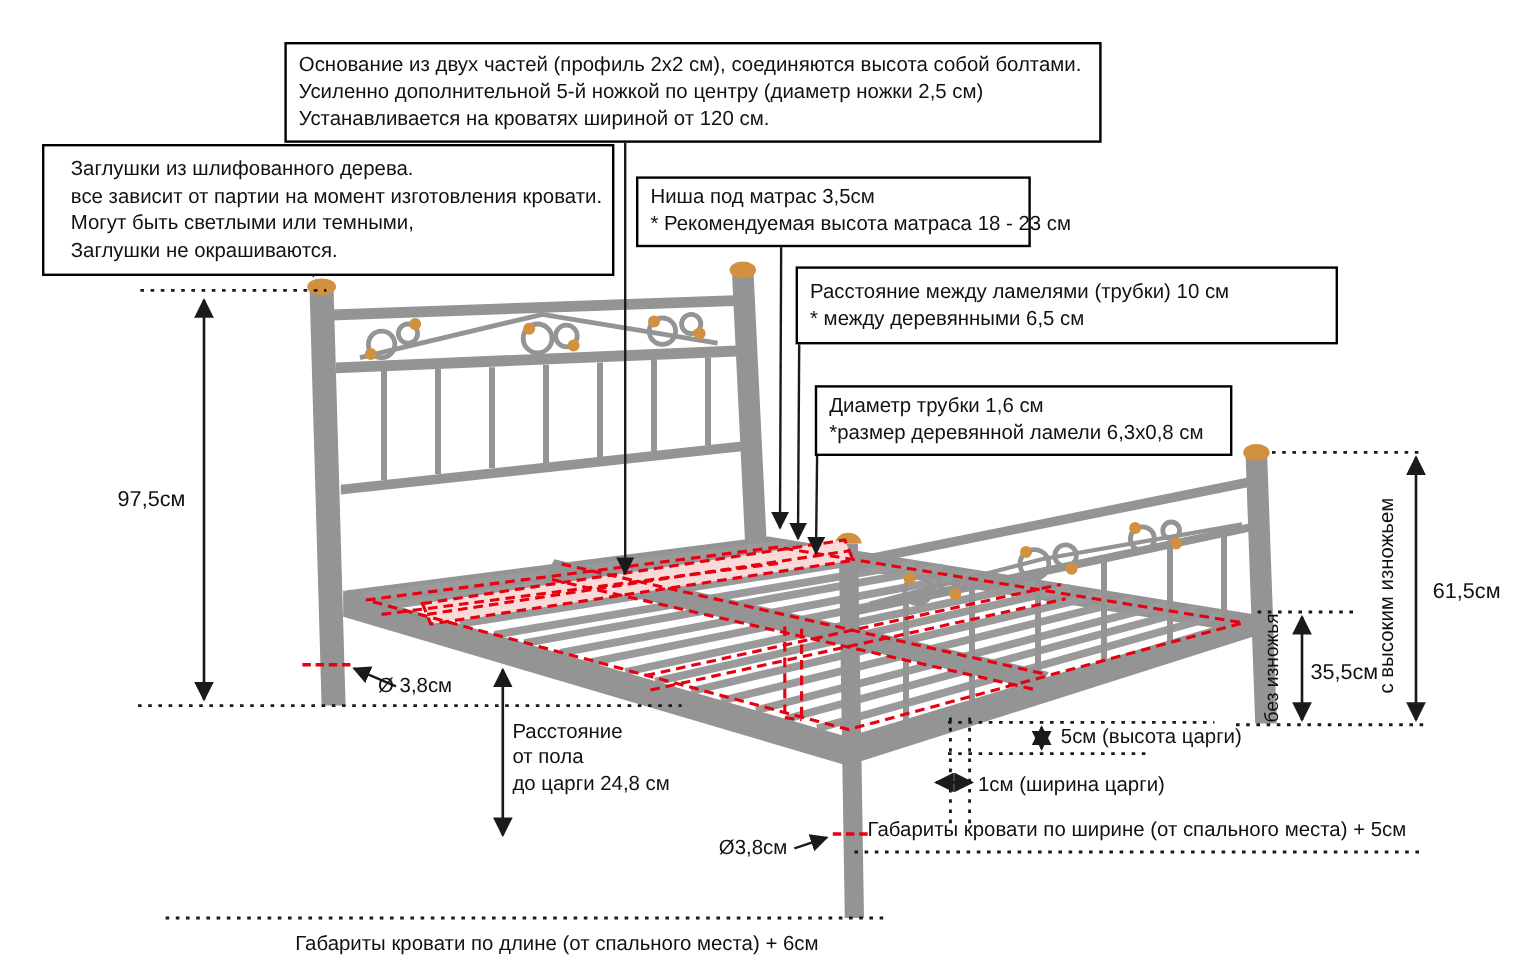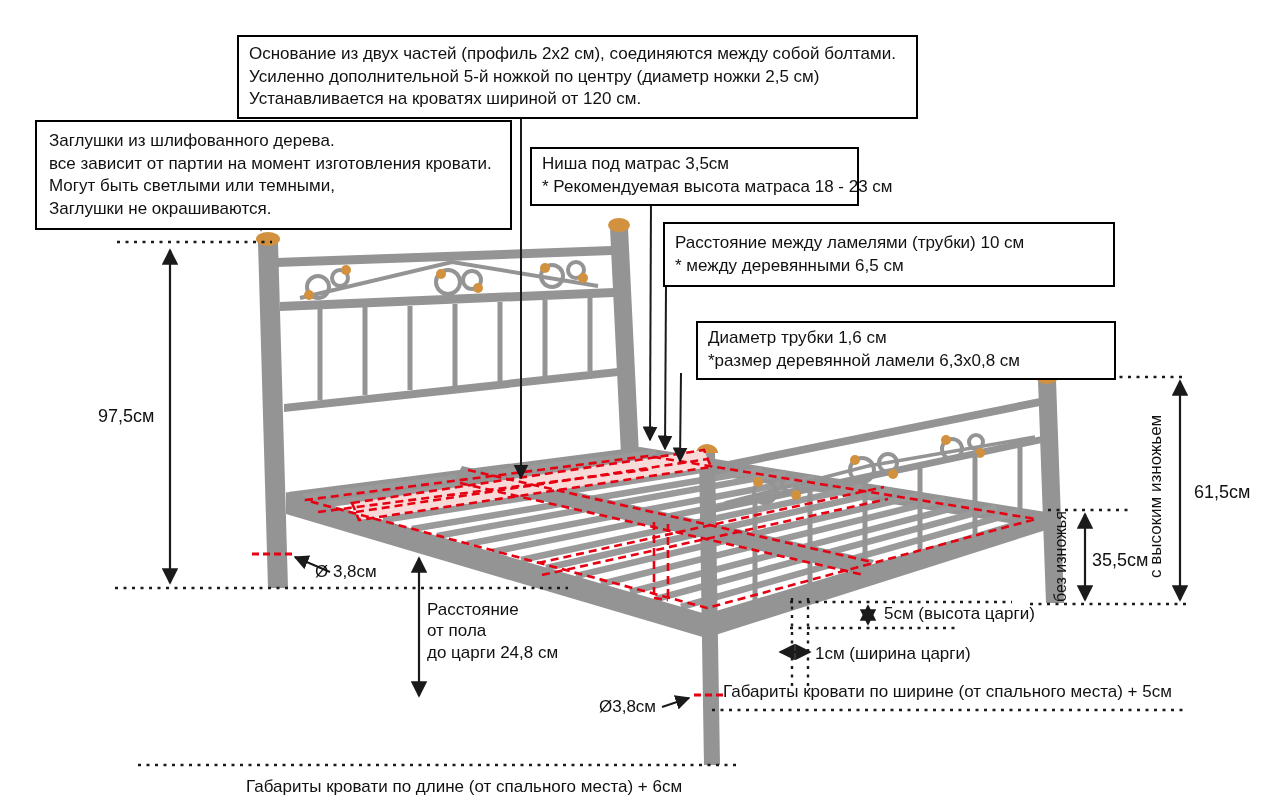--- a/index.html
+++ b/index.html
@@ -160,43 +160,43 @@
       <line x1="651" y1="197" x2="650" y2="440" marker-end="url(#ah)"></line>
       <line x1="666" y1="286" x2="665" y2="449" marker-end="url(#ah)"></line>
       <line x1="681" y1="373" x2="680" y2="461" marker-end="url(#ah)"></line>
       <line x1="330" y1="572" x2="295" y2="557" marker-end="url(#ah)"></line>
       <line x1="662" y1="707" x2="689" y2="698" marker-end="url(#ah)"></line>
     </g>
   </g>
 </svg>
 
 <div class="callout" style="left:237px;top:35px;width:681px;padding:6px 10px;">
-  <div>Основание из двух частей (профиль 2х2 см), соединяются между собой болтами.</div>
+  <div>Основание из двух частей (профиль 2х2 см), соединяются высота собой болтами.</div>
   <div>Усиленно дополнительной 5-й ножкой по центру (диаметр ножки 2,5 см)</div>
   <div>Устанавливается на кроватях шириной от 120 см.</div>
 </div>
 
-<div class="callout" style="left:35px;top:120px;width:477px;padding:8px 12px;">
+<div class="callout" style="left:35px;top:120px;width:477px;padding:8px 22px;">
   <div>Заглушки из шлифованного дерева.</div>
   <div>все зависит от партии на момент изготовления кровати.</div>
   <div>Могут быть светлыми или темными,</div>
   <div>Заглушки не окрашиваются.</div>
 </div>
 
 <div class="callout" style="left:530px;top:147px;width:329px;padding:4px 10px 6px;">
   <div>Ниша под матрас 3,5см</div>
   <div>* Рекомендуемая высота матраса 18 - 23 см</div>
 </div>
 
 <div class="callout" style="left:663px;top:222px;width:452px;padding:8px 10px;">
   <div>Расстояние между ламелями (трубки) 10 см</div>
   <div>* между деревянными 6,5 см</div>
 </div>
 
-<div class="callout" style="left:679px;top:321px;width:420px;padding:4px 10px 6px;margin-left:17px;">
+<div class="callout" style="left:679px;top:321px;width:348px;padding:4px 10px 6px;">
   <div>Диаметр трубки 1,6 см</div>
   <div>*размер деревянной ламели 6,3х0,8 см</div>
 </div>
 
 <div class="lbl big" style="left:98px;top:405px;">97,5см</div>
 
 <div class="lbl" style="left:315px;top:561px;">Ø 3,8см</div>
 
 <div class="lbl" style="left:427px;top:599px;">
   <div>Расстояние</div>

